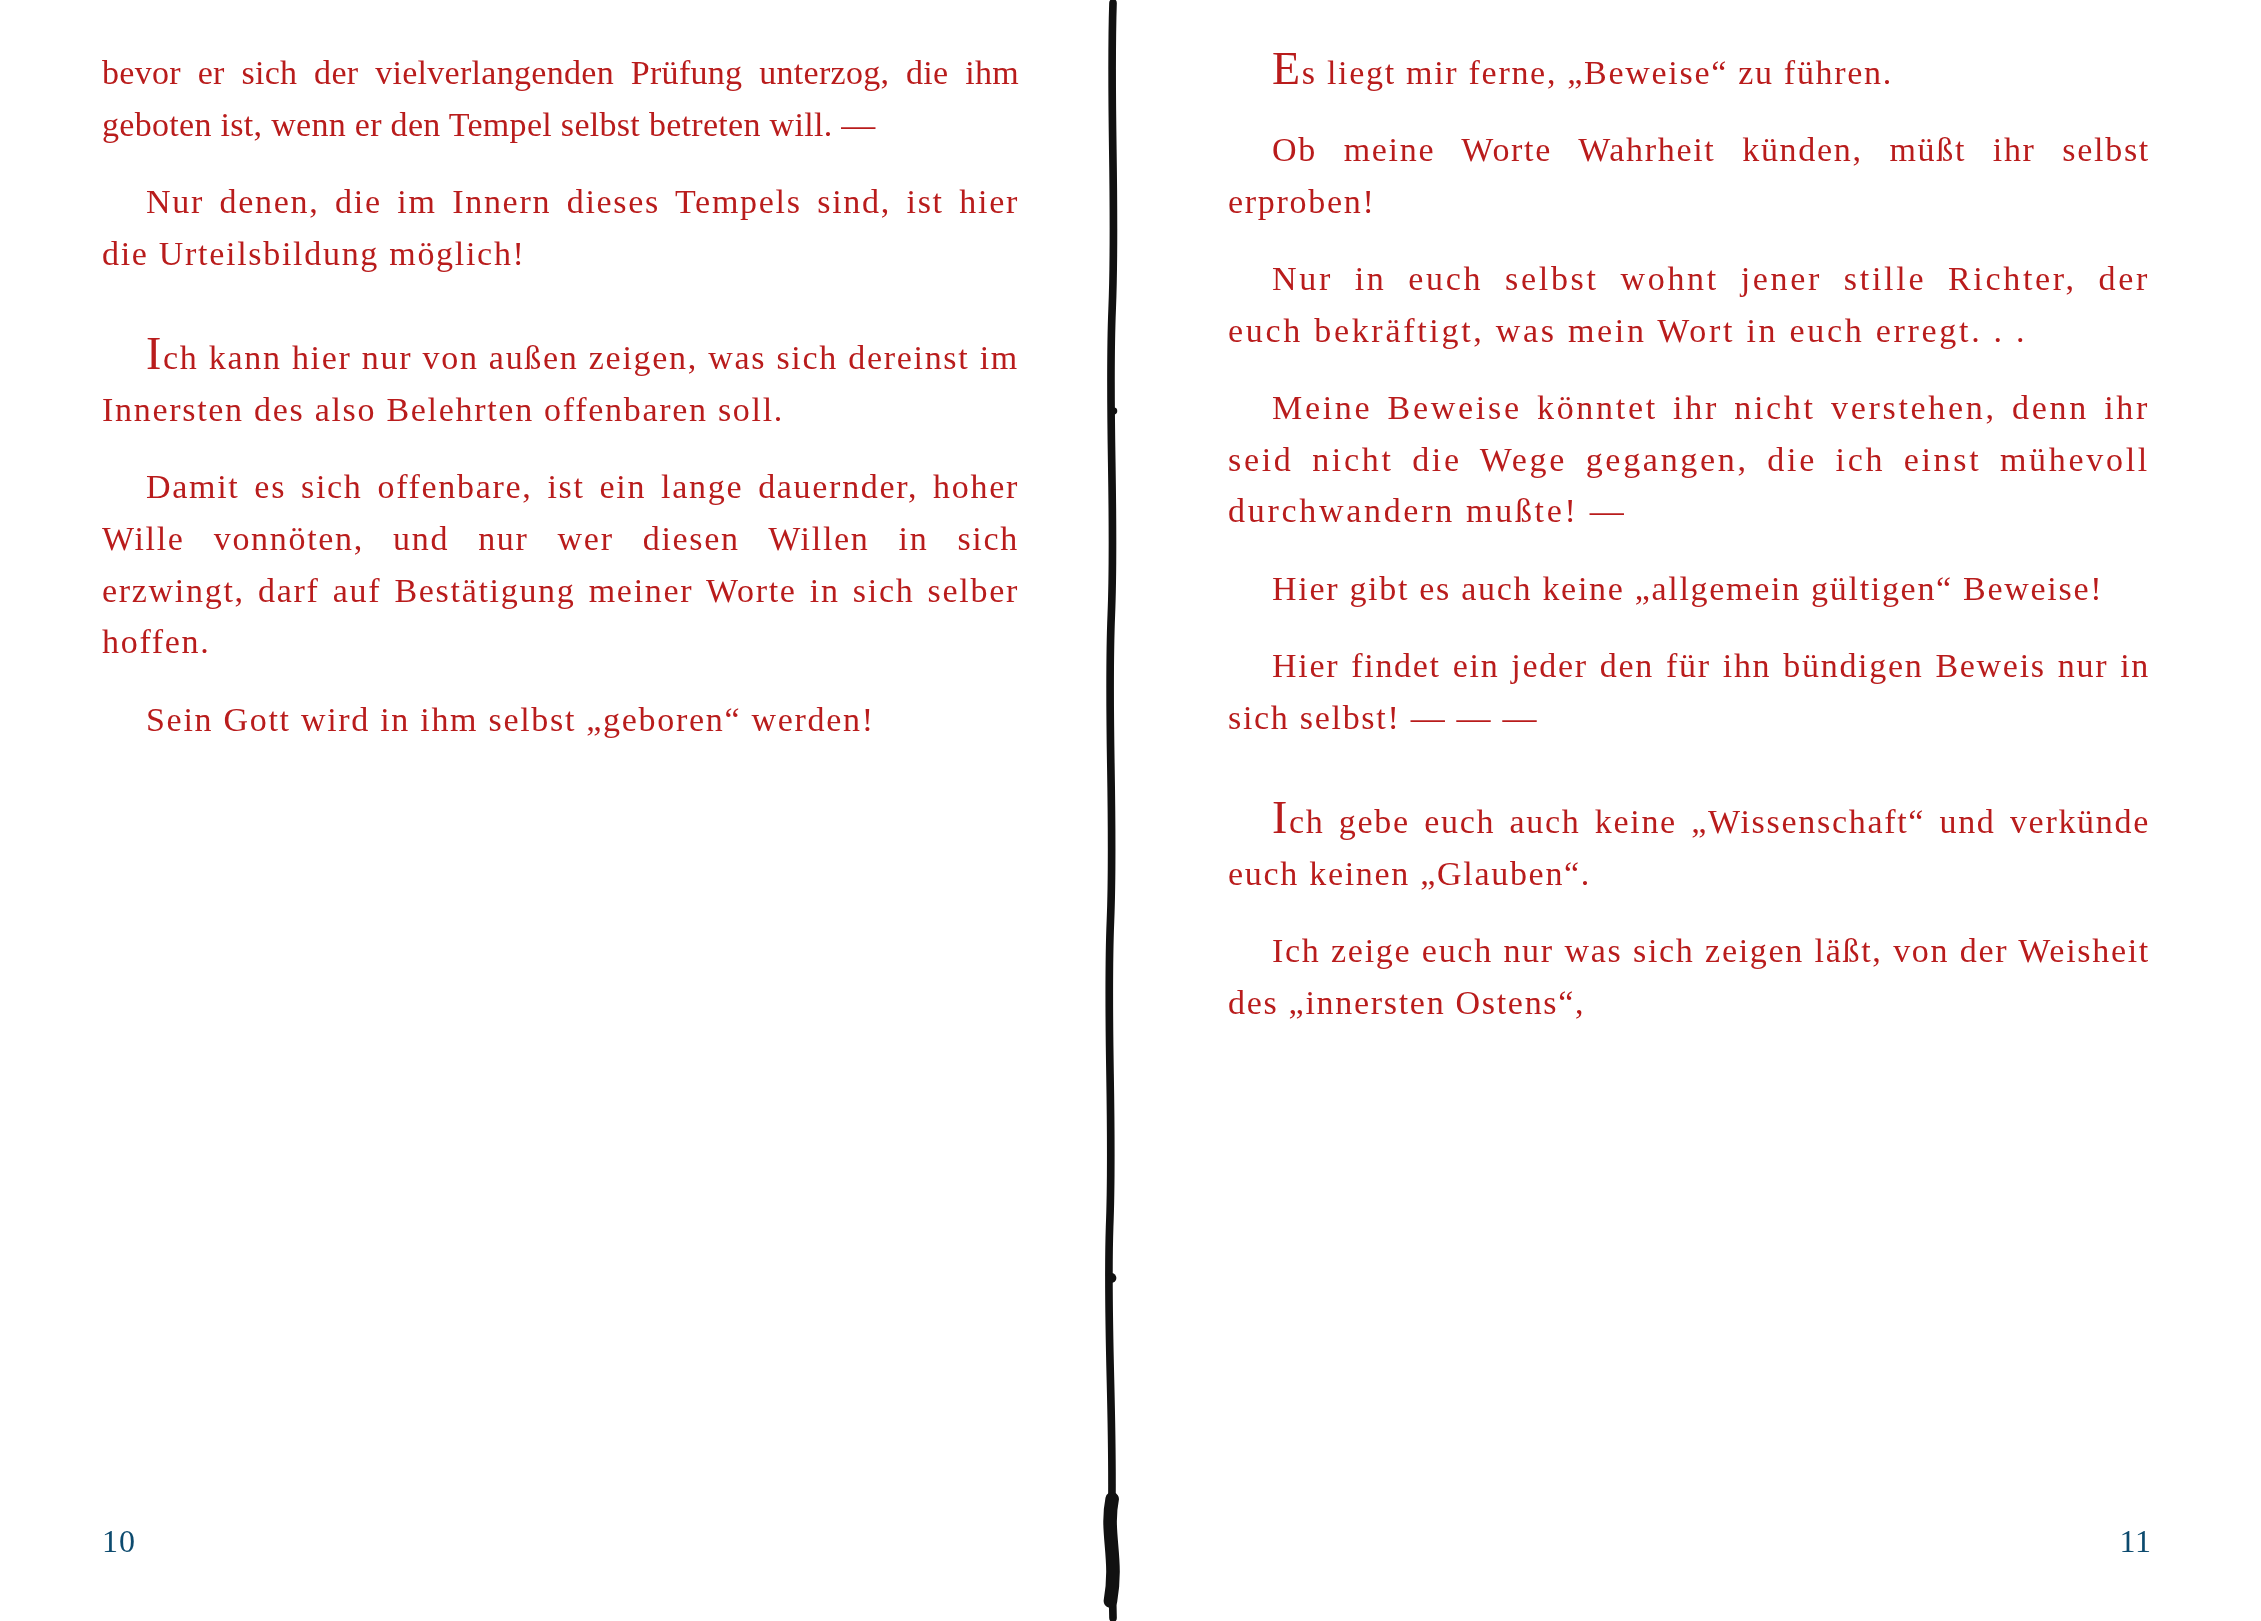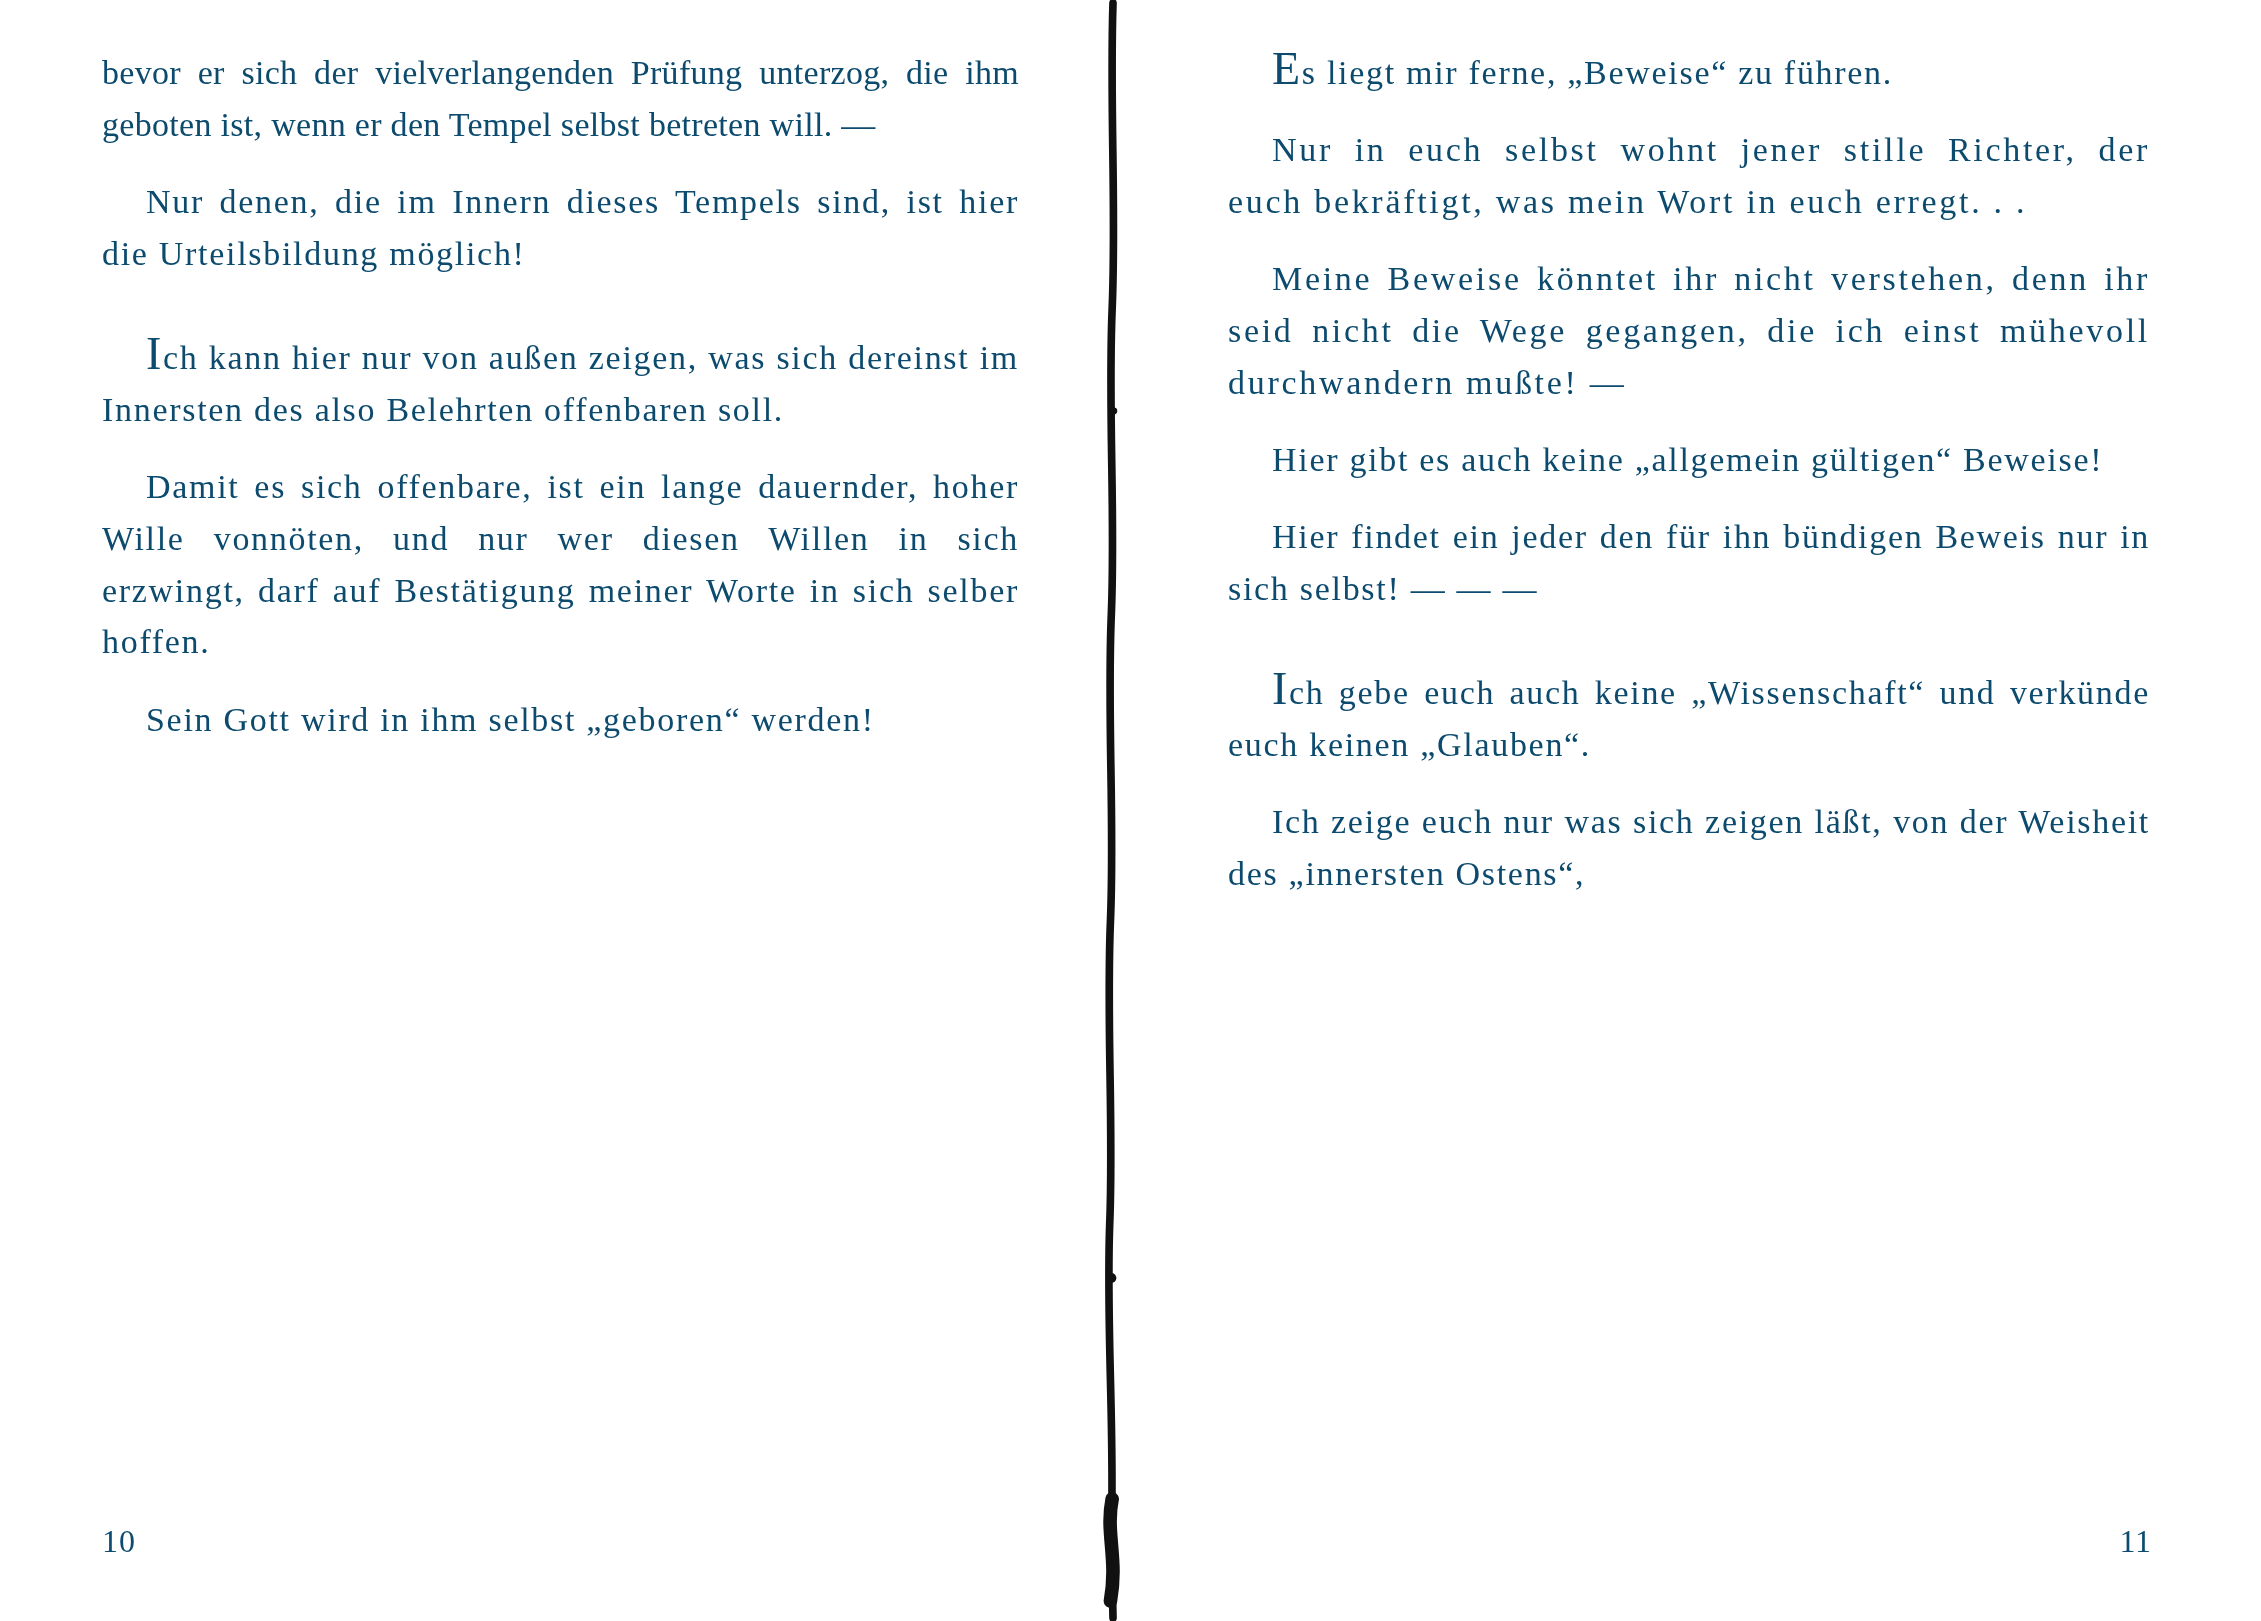--- a/index.html
+++ b/index.html
@@ -44,21 +44,21 @@
   }
   .gutter svg { display: block; }
 
   .para {
     margin: 0 0 25.6px 0;
     font-size: 34px;
     line-height: 1.52;
     letter-spacing: 0.3px;
     text-align: justify;
     text-indent: 44px;
-    color: #0c4a6e;
+    color: #b91c1c;
   }
   .para.noindent { text-indent: 0; }
   .para.gap-before { margin-top: 53px; }
   .para.spaced { letter-spacing: 1.7px; }
   .para.spaced-wide { letter-spacing: 2.7px; }
 
   .dropcap-line::first-letter {
     font-size: 46px;
     line-height: 0.9;
   }
@@ -94,20 +94,21 @@
     <svg width="34" height="1621" viewBox="0 0 40 1900" xmlns="http://www.w3.org/2000/svg" aria-hidden="true">
       <path d="M20 0 C 16 120, 24 240, 19 360 C 14 480, 23 600, 18 720 C 13 840, 22 960, 17 1080 C 12 1200, 21 1320, 16 1440 C 12 1560, 22 1680, 18 1800 L 20 1900" stroke="#111111" stroke-width="9" fill="none" stroke-linecap="round"></path>
       <path d="M19 1760 C 11 1800, 26 1830, 17 1880" stroke="#111111" stroke-width="16" fill="none" stroke-linecap="round"></path>
       <circle cx="18" cy="1500" r="6" fill="#111111"></circle>
       <circle cx="21" cy="480" r="4" fill="#111111"></circle>
     </svg>
   </div>
 
   <div class="page page-right">
     <p class="para dropcap-line spaced">Es liegt mir ferne, „Beweise“ zu führen.</p>
+    <p class="para spaced">Ob meine Worte Wahrheit künden, müßt ihr selbst erproben!</p>
     <p class="para spaced-wide">Nur in euch selbst wohnt jener stille Richter, der euch bekräftigt, was mein Wort in euch erregt. . .</p>
     <p class="para spaced-wide">Meine Beweise könntet ihr nicht verstehen, denn ihr seid nicht die Wege gegangen, die ich einst mühevoll durchwandern mußte! —</p>
     <p class="para spaced">Hier gibt es auch keine „allgemein gültigen“ Beweise!</p>
     <p class="para spaced">Hier findet ein jeder den für ihn bündigen Beweis nur in sich selbst! — — —</p>
     <p class="para gap-before dropcap-line spaced">Ich gebe euch auch keine „Wissenschaft“ und verkünde euch keinen „Glauben“.</p>
     <p class="para spaced">Ich zeige euch nur was sich zeigen läßt, von der Weisheit des „innersten Ostens“,</p>
     <div class="folio folio-right">11</div>
   </div>
 
 </div>

